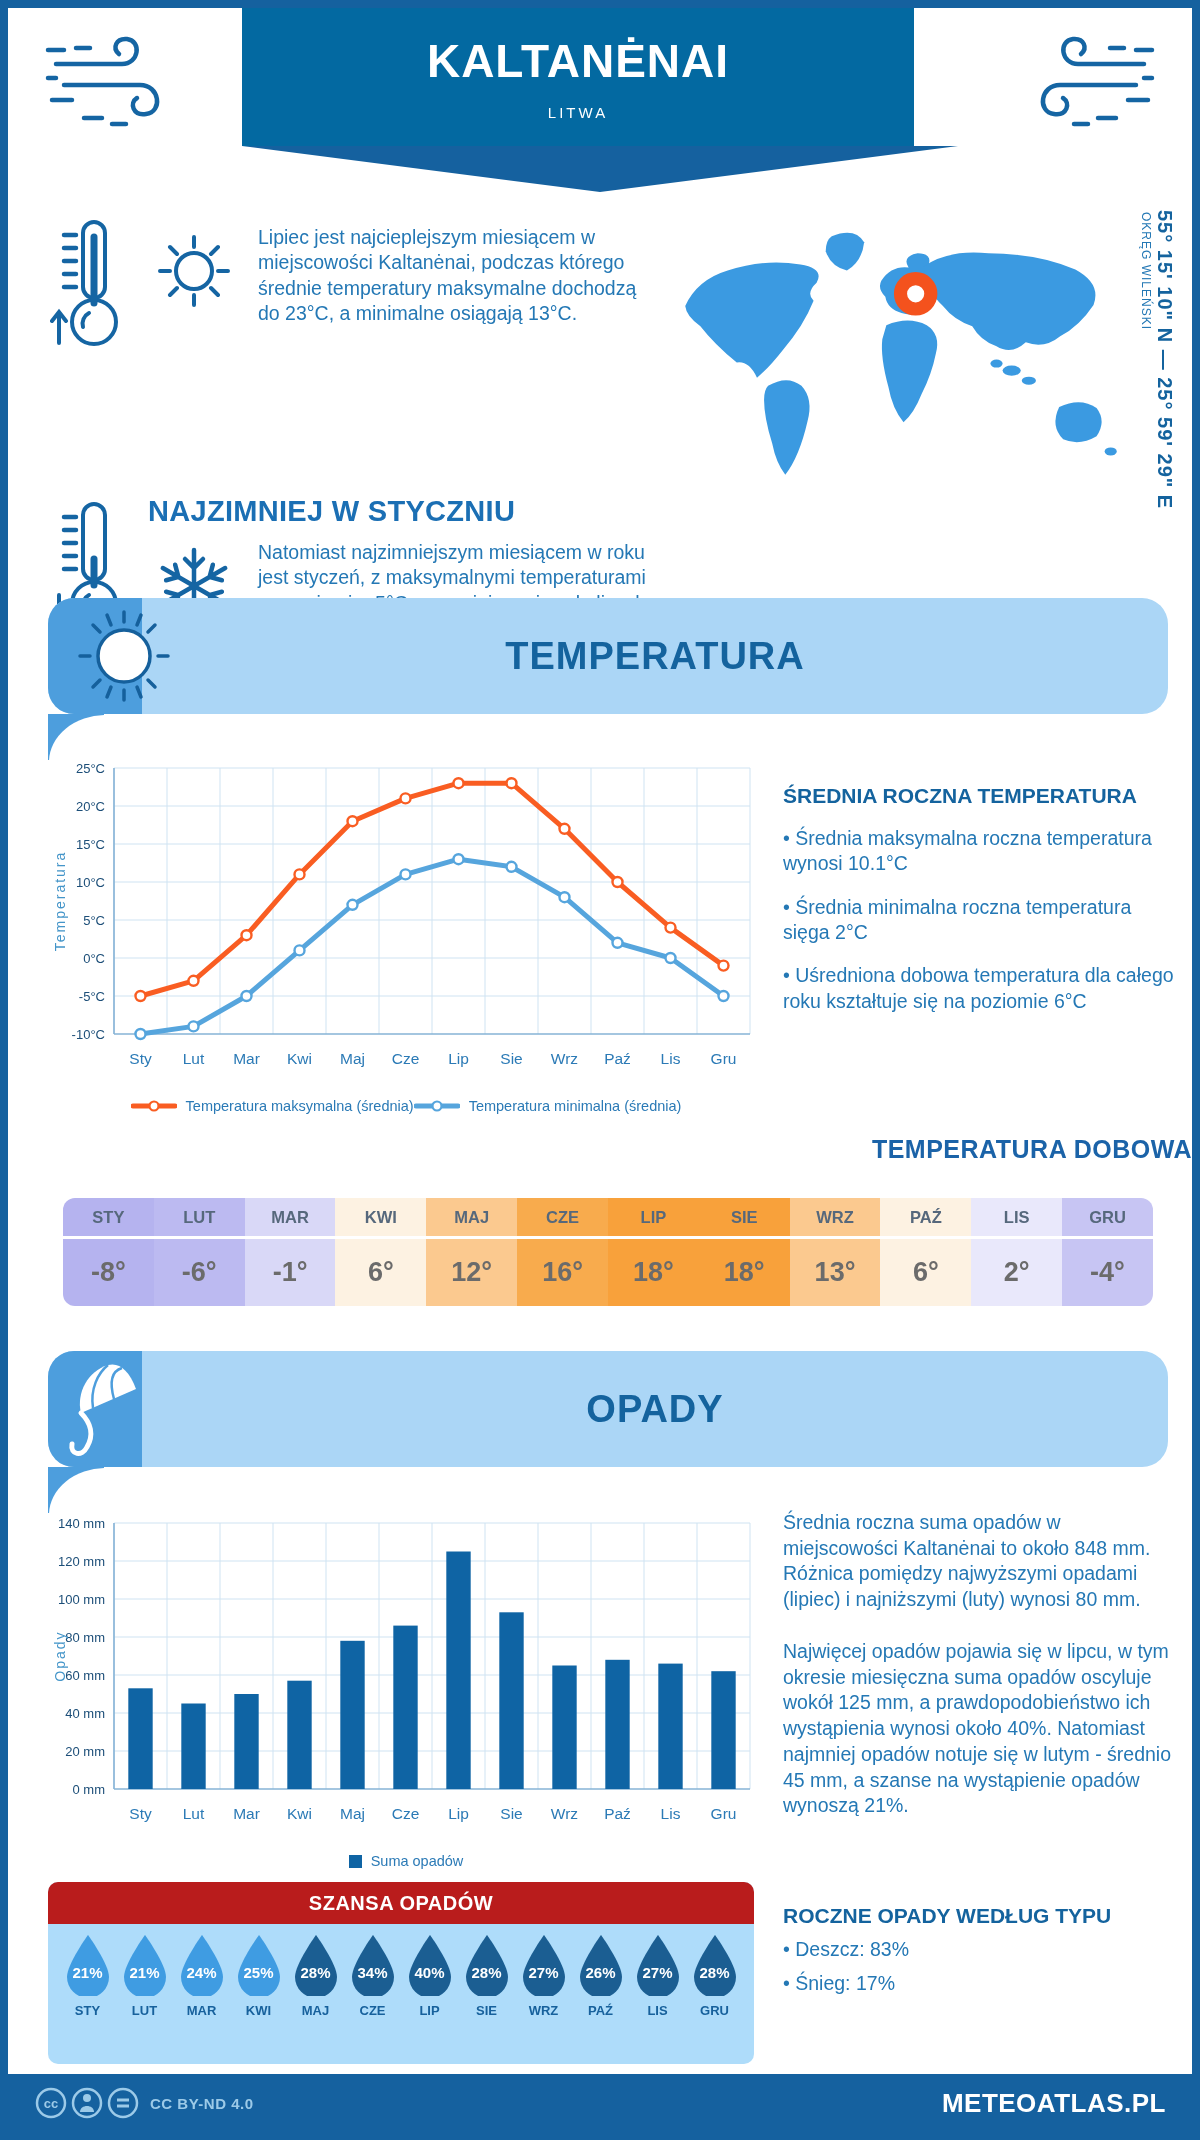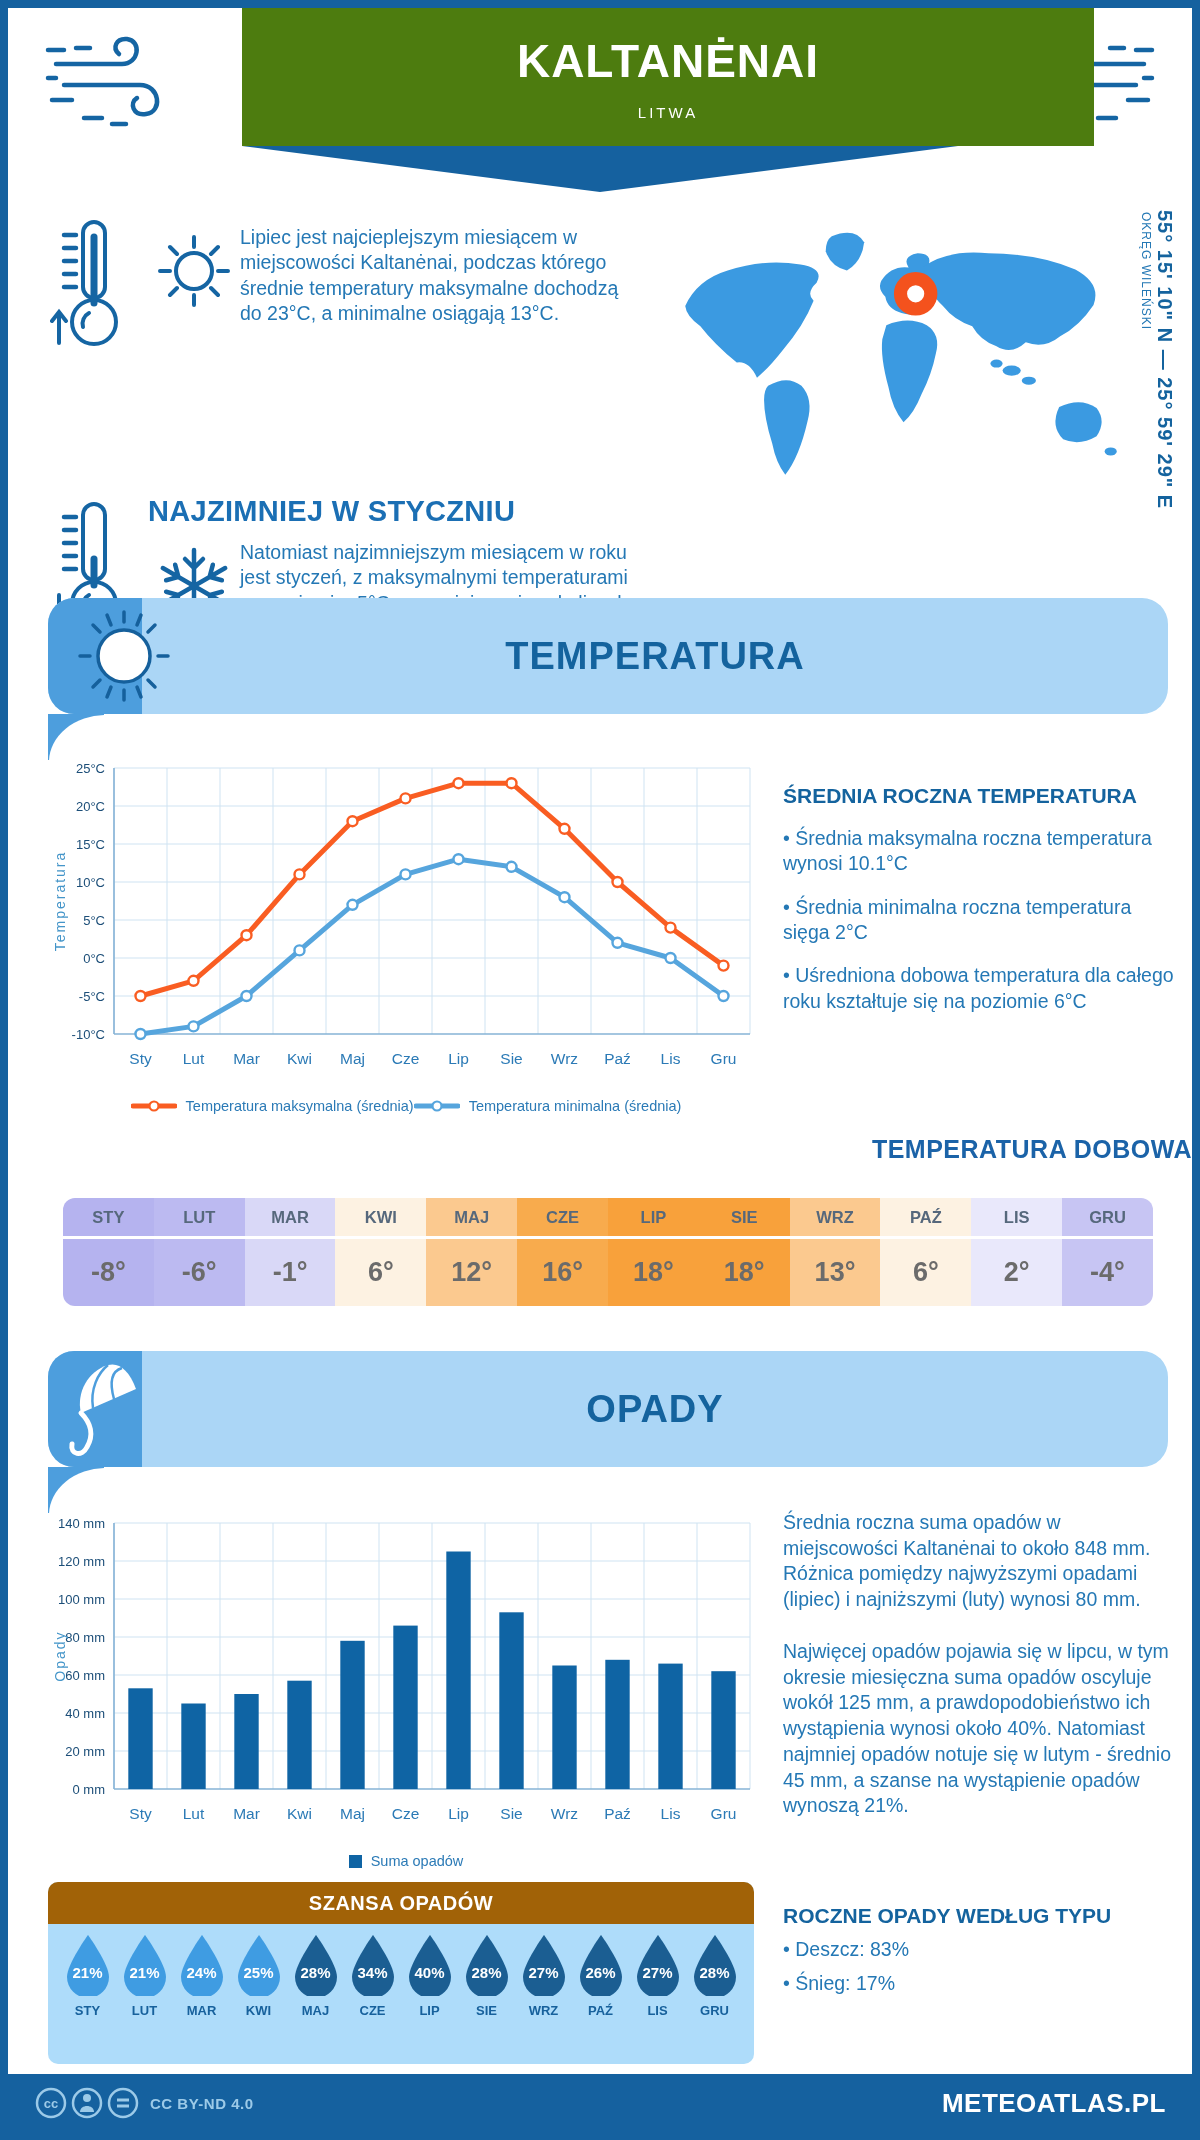--- a/index.html
+++ b/index.html
@@ -1,36 +1,36 @@
 <!DOCTYPE html>
 <html><head>
 <meta charset="utf-8">
 <style>
   html,body{margin:0;padding:0;background:#fff;font-family:"Liberation Sans",sans-serif;}
   .page{position:relative;width:1200px;height:2140px;background:#fff;border:8px solid #15619f;box-sizing:border-box;overflow:hidden;}
   svg text{font-family:"Liberation Sans",sans-serif;}
 
   
-  .banner{position:absolute;left:234px;top:0;width:852px;height:138px;background:#4d7c0f;}
+  .banner{position:absolute;left:234px;top:0;width:672px;height:138px;background:#0369a1;}
   .banner::after{content:"";position:absolute;top:100%;left:0;width:0;height:0;
     border-left:358px solid transparent;border-right:358px solid transparent;border-top:46px solid #15619f;}
   .banner-title{padding-top:26px;text-align:center;color:#fff;font-size:46px;font-weight:bold;letter-spacing:1px;}
   .banner-sub{text-align:center;color:#fff;font-size:15px;letter-spacing:3px;margin-top:16px;}
   .wind{position:absolute;top:20px;}
   .wind-left{left:34px;}
   .wind-right{right:34px;transform:scaleX(-1);}
 
   
   .intro{position:absolute;left:42px;top:205px;width:615px;}
   .intro-block{position:absolute;left:0;width:100%;}
   .block-warm{top:0;}
   .block-cold{top:282px;}
   .thermo{position:absolute;left:0;top:4px;}
   .intro-head{margin-left:98px;color:#1b6fb4;font-size:29px;font-weight:bold;letter-spacing:0.3px;}
-  .intro-row{display:flex;margin-left:98px;margin-top:12px;align-items:flex-start;}
+  .intro-row{display:flex;margin-left:98px;margin-top:12px;gap:18px;align-items:flex-start;}
   .mini-icon{flex:0 0 92px;}
   .intro-text{color:#2478b5;font-size:19.5px;line-height:1.3;width:402px;}
 
   
   .map{position:absolute;left:655px;top:200px;width:475px;height:305px;}
   .coords{position:absolute;right:16px;top:202px;height:330px;writing-mode:vertical-rl;}
   .coord-main{color:#14639e;font-size:20px;font-weight:bold;letter-spacing:1px;}
   .coord-sub{color:#2478b5;font-size:12px;letter-spacing:1px;margin-top:2px;}
 
   
@@ -66,21 +66,21 @@
   
   .daily-title{position:absolute;left:0;right:0;top:1127px;text-align:right;color:#1b63a8;font-size:25px;font-weight:bold;letter-spacing:0.5px;}
   .daily-table{position:absolute;left:55px;top:1190px;width:1090px;height:108px;border-radius:12px;overflow:hidden;display:flex;}
   .daily-col{flex:1;display:flex;flex-direction:column;}
   .daily-mon{height:38px;border-bottom:3px solid #fff;display:flex;align-items:center;justify-content:center;
     font-weight:bold;font-size:16.5px;color:#56687c;}
   .daily-val{flex:1;display:flex;align-items:center;justify-content:center;font-weight:bold;font-size:27px;color:#6b6b6b;}
 
   
   .chance{position:absolute;left:40px;top:1874px;width:706px;height:182px;background:#aedcfa;border-radius:10px;overflow:hidden;}
-  .chance-head{height:42px;background:#a16207;color:#fff;display:flex;align-items:center;justify-content:center;
+  .chance-head{height:42px;background:#b91c1c;color:#fff;display:flex;align-items:center;justify-content:center;
     font-size:20px;font-weight:bold;letter-spacing:0.5px;}
   .drops{display:flex;justify-content:space-between;padding:10px 14px 0;}
   .drop-col{width:51px;text-align:center;position:relative;}
   .drop-pct{position:absolute;left:0;right:0;top:30px;color:#fff;font-weight:bold;font-size:15px;}
   .drop-mon{margin-top:3px;font-size:13px;font-weight:bold;color:#17619c;}
 
   
   .footer{position:absolute;left:0;right:0;bottom:0;height:58px;background:#15619f;display:flex;align-items:center;
     justify-content:space-between;padding:0 26px;box-sizing:border-box;}
   .cc-group{display:flex;align-items:center;gap:2px;}

